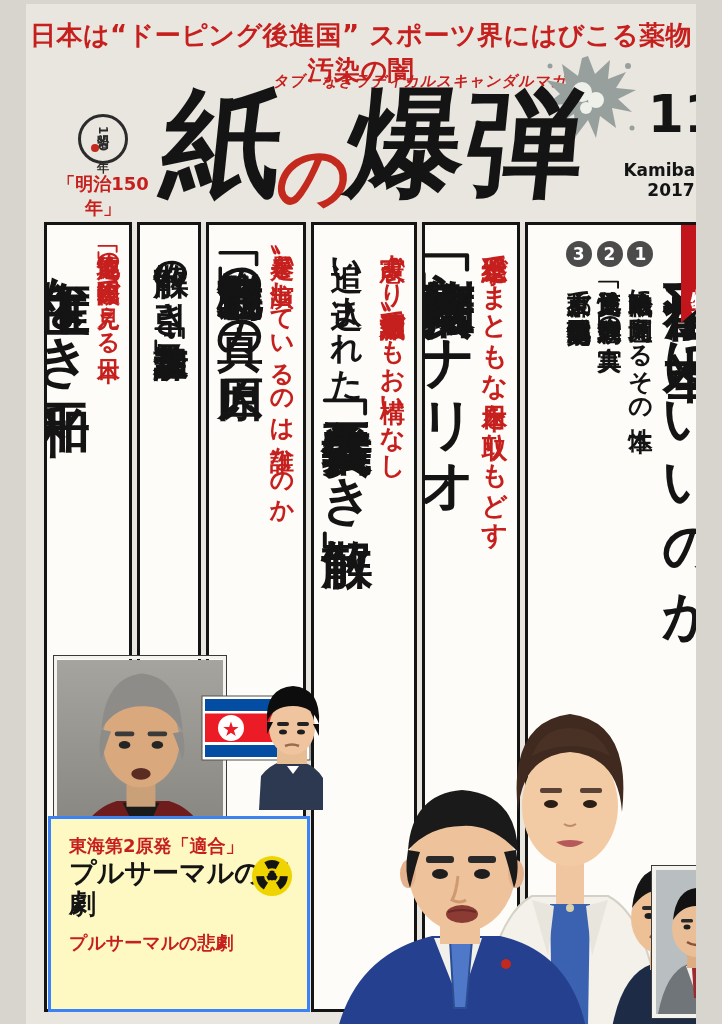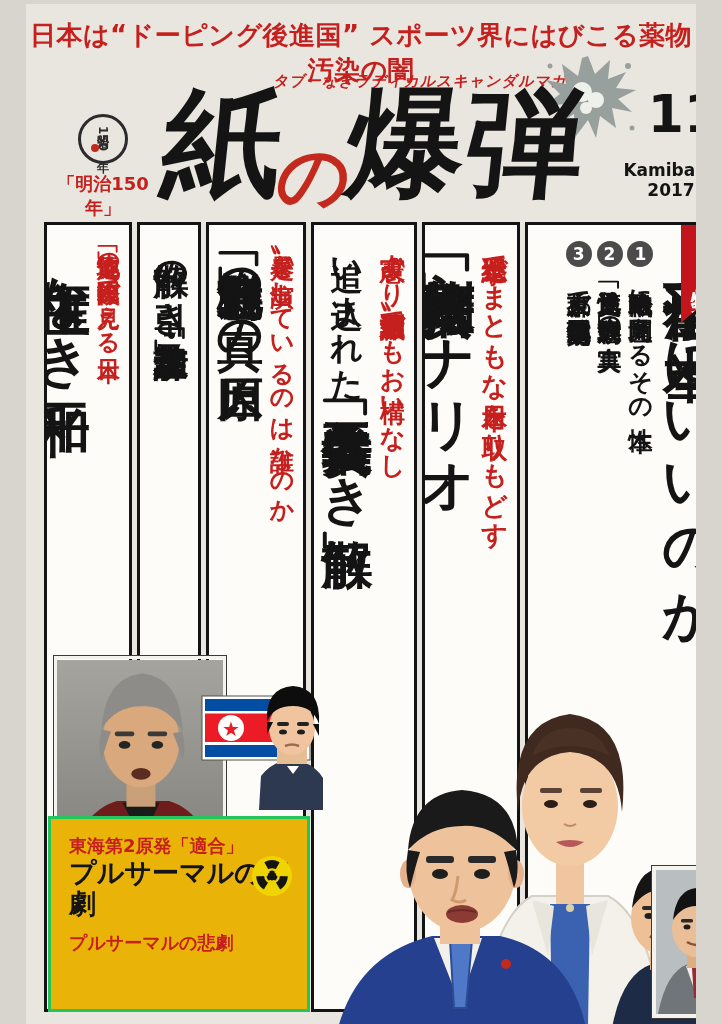--- a/index.html
+++ b/index.html
@@ -92,21 +92,21 @@
   .ph-kim     { left:175px; top:678px; width:122px; height:128px; z-index:3; }
   .ph-abe     { left:298px; top:768px; width:268px; height:256px; z-index:4; }
   .ph-koike   { left:444px; top:652px; width:200px; height:370px; z-index:2; }
   .ph-yama    { left:584px; top:838px; width:102px; height:186px; z-index:4; }
   .ph-maehara { left:626px; top:862px; width:88px; height:152px; z-index:5;
                 border:4px solid #f5f3ee; box-shadow:0 0 0 1px #3a3a3a; background:#b9bec0; }
   .photo svg { display:block; width:100%; height:100%; }
   
   .infobox {
     position:absolute; left:22px; top:812px; width:262px; height:196px;
-    background:#eab308; border:3px solid #22c55e; z-index:6; padding:16px 16px 0 18px;
+    background:#fef9c3; border:3px solid #3b82f6; z-index:6; padding:16px 16px 0 18px;
   }
   .ib-entry { margin-bottom:13px; }
   .ib-kicker { color:#c6201e; font-size:18px; font-weight:800; line-height:1.2; }
   .ib-title  { color:#141414; font-size:27px; font-weight:900; line-height:1.15; }
   .rad-icon { position:absolute; right:14px; top:36px; }
 </style>
 </head>
 <body>
 
 <div class="cover">

